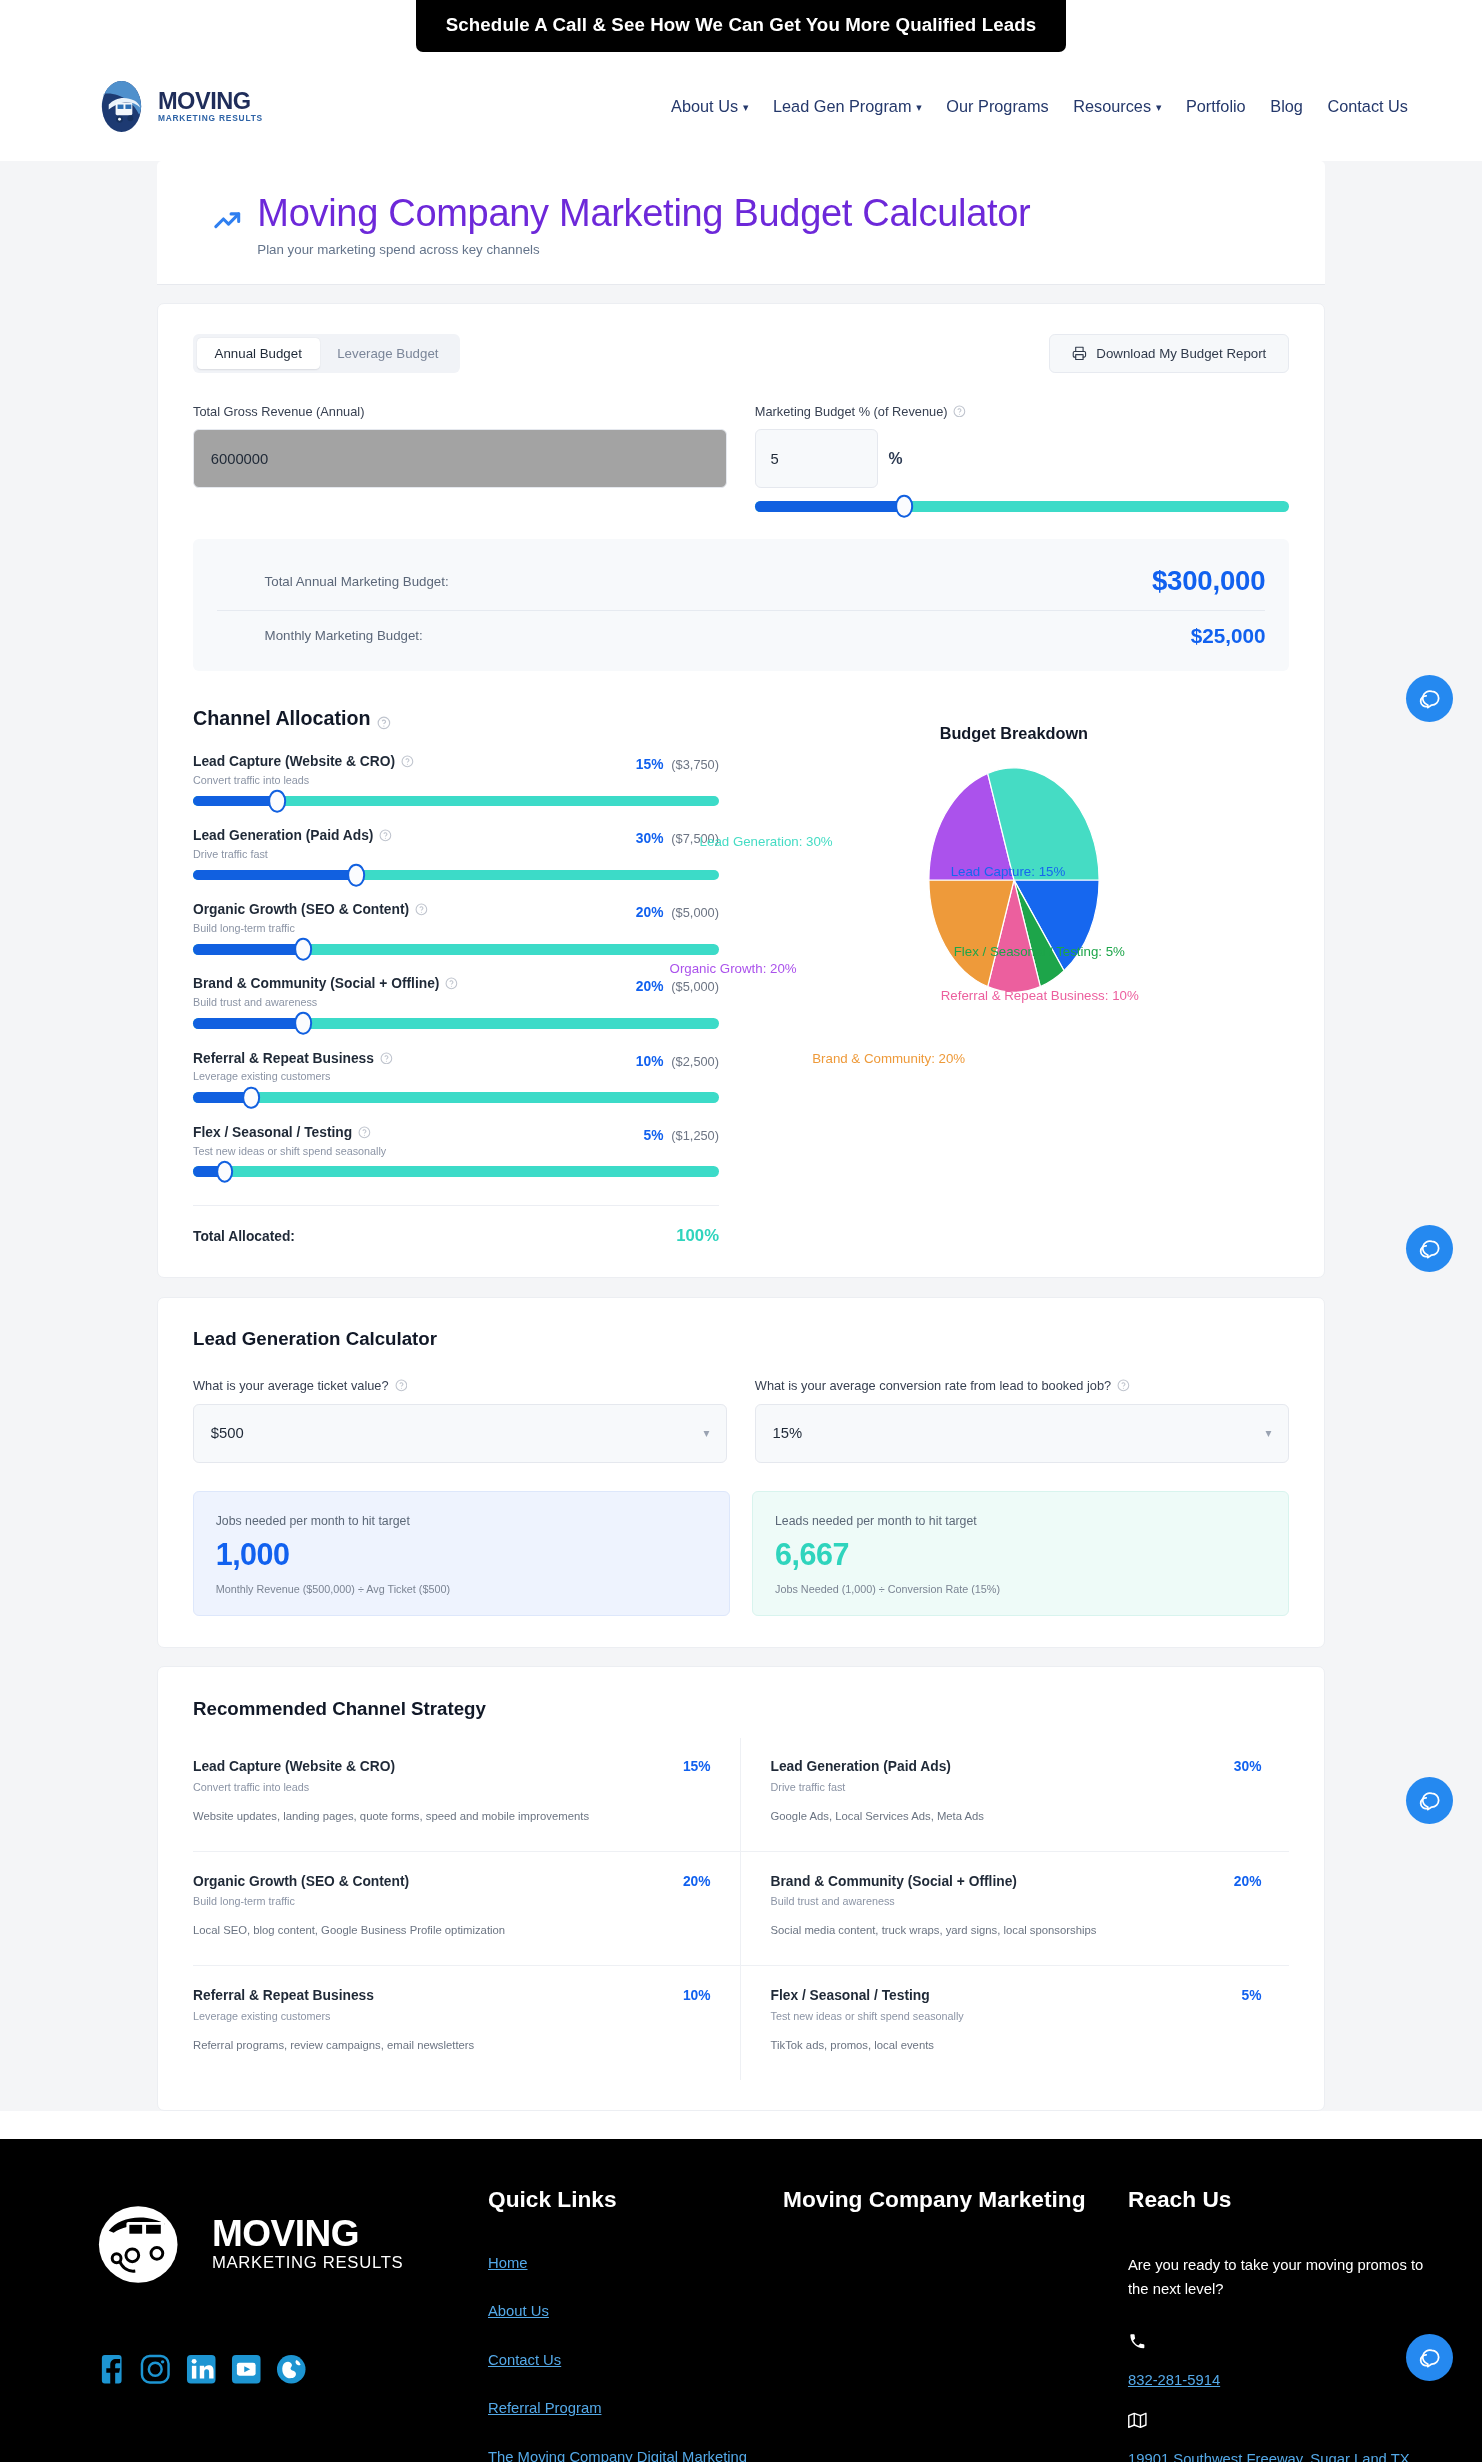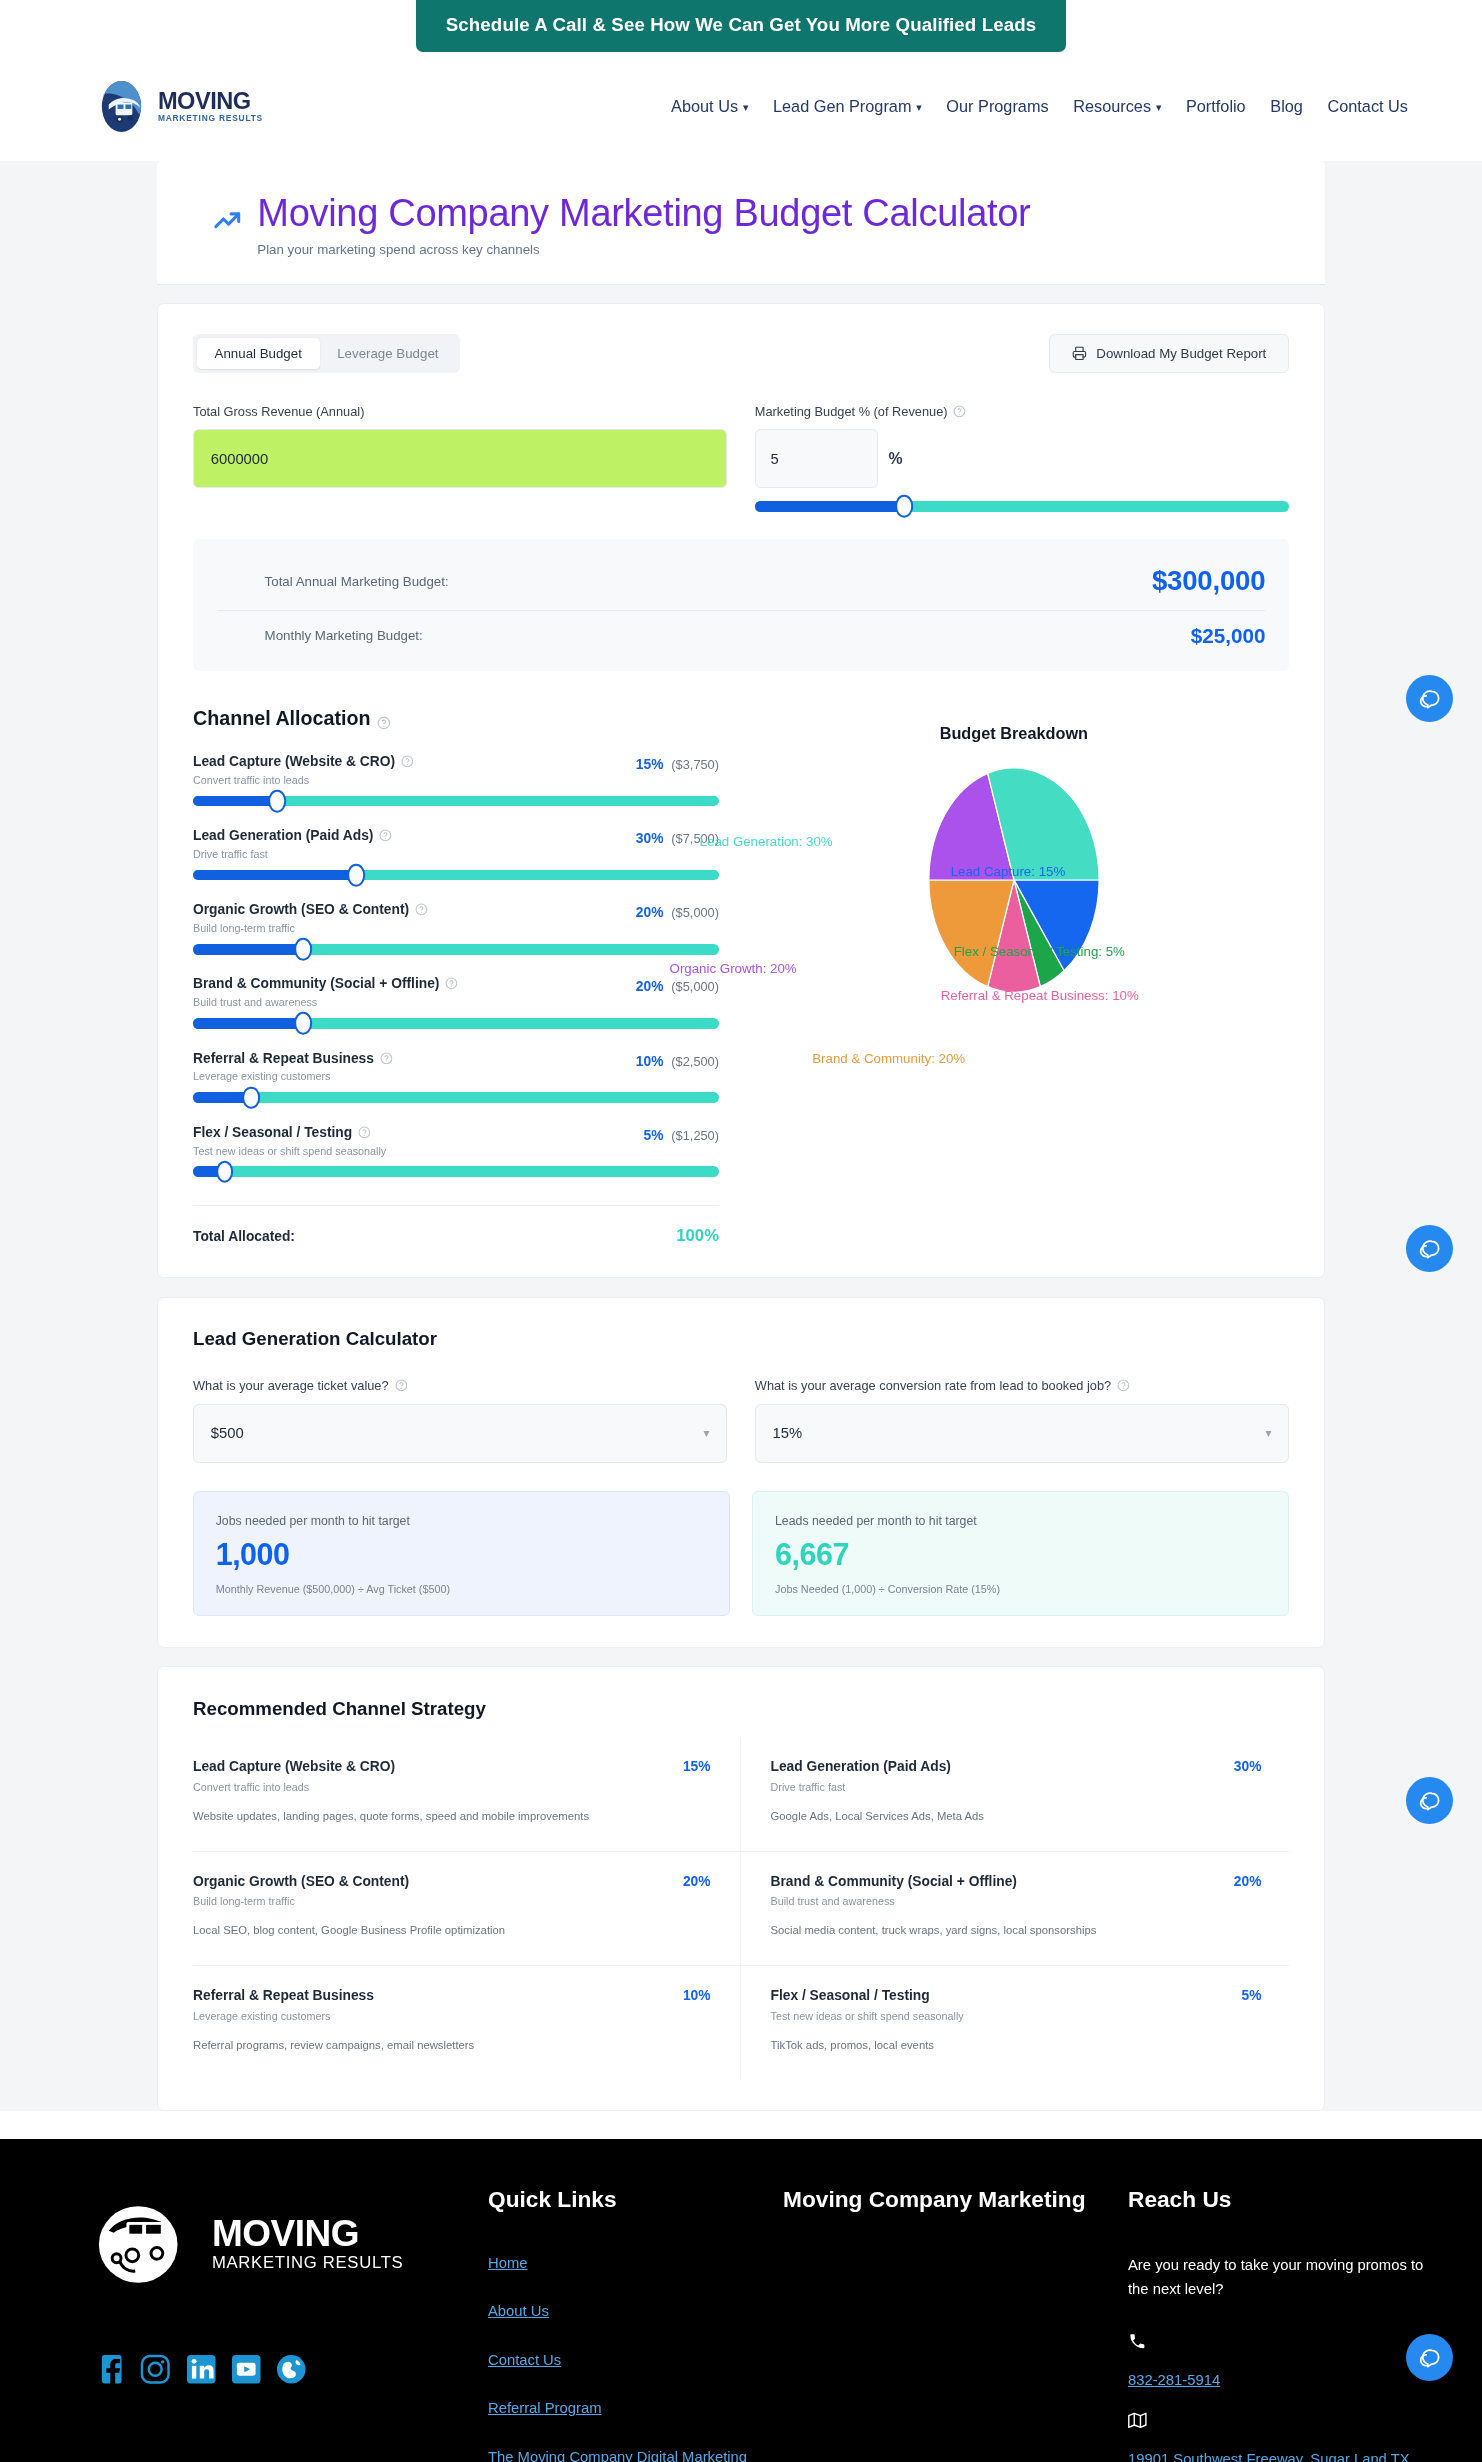--- a/index.html
+++ b/index.html
@@ -9,21 +9,21 @@
     background: #ffffff;
     color: #1f2937;
     -webkit-font-smoothing: antialiased;
   }
 
   
   .topbar { width: 100%; background: #ffffff; padding: 0; }
   .topbar-inner { display: flex; justify-content: center; }
   .cta-btn {
     display: block;
-    background: #0f766e;
+    background: #000000;
     color: #ffffff;
     font-size: 18.7px;
     font-weight: 700;
     letter-spacing: 0.1px;
     padding: 16.3px 29.5px 16.7px;
     border-radius: 0 0 6.9px 6.9px;
     border: none;
     cursor: pointer;
     font-family: "Liberation Sans", sans-serif;
     white-space: nowrap;
@@ -97,21 +97,21 @@
 
   
   .inputs-row { display: flex; gap: 27.6px; margin-top: 30.5px; }
   .input-col { flex: 1 1 0; min-width: 0; }
   .field-label {
     font-size: 12.8px; color: #384152; font-weight: 500; display: flex; align-items: center; gap: 5.9px;
   }
   .help-ico { width: 12.8px; height: 12.8px; flex: 0 0 12.8px; opacity: .55; }
   .text-input {
     margin-top: 10.8px; width: 100%; height: 59px;
-    background: #bef264; border: 0.5px solid #e5e8ee; border-radius: 5.9px;
+    background: #a3a3a3; border: 0.5px solid #e5e8ee; border-radius: 5.9px;
     font-size: 14.8px; color: #1f2937; padding: 0 16.7px;
     font-family: "Liberation Sans", sans-serif;
   }
   .pct-wrap { display: flex; align-items: center; gap: 10.8px; margin-top: 10.8px; }
   .pct-input {
     width: 123px; height: 59px; background: #f7f9fb; border: 0.5px solid #e5e8ee;
     border-radius: 5.9px; font-size: 14.8px; color: #1f2937; padding: 0 14.8px;
     font-family: "Liberation Sans", sans-serif;
   }
   .pct-sign { font-size: 15.8px; color: #2c3a52; font-weight: 600; }

